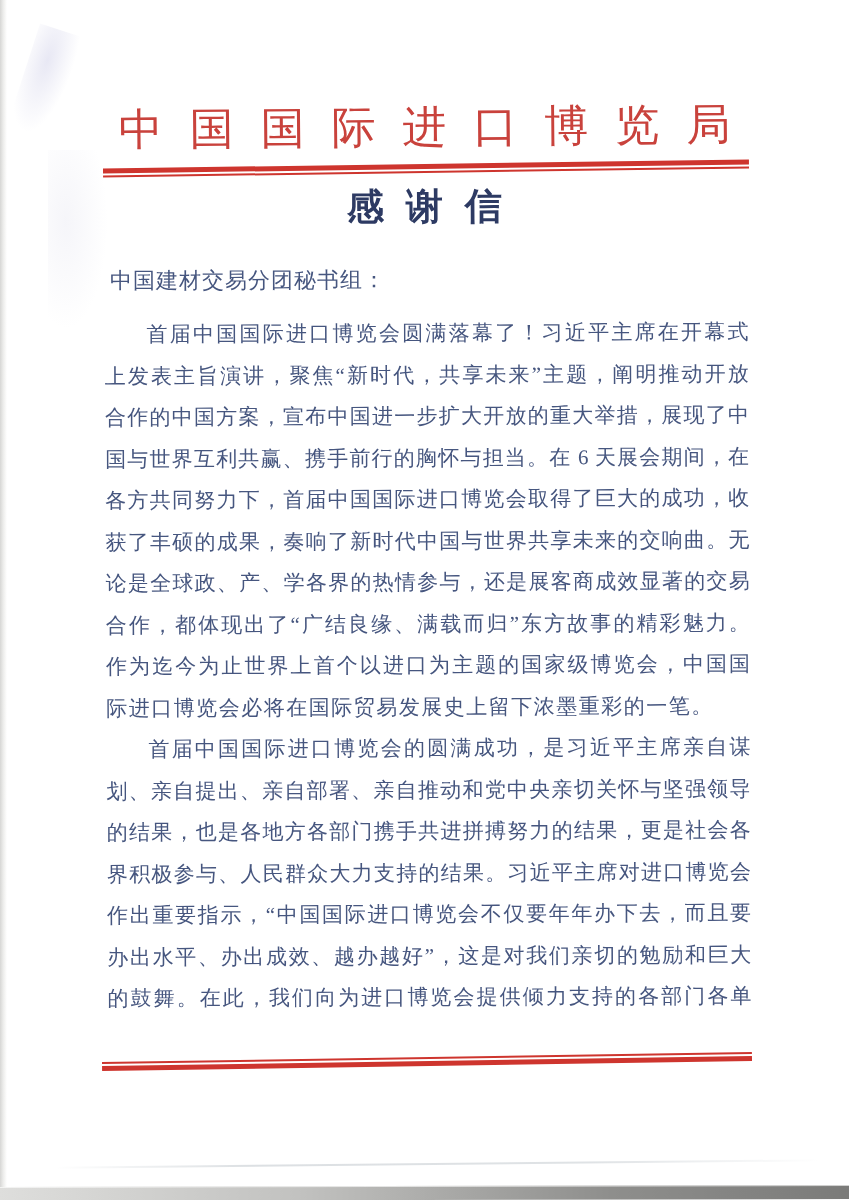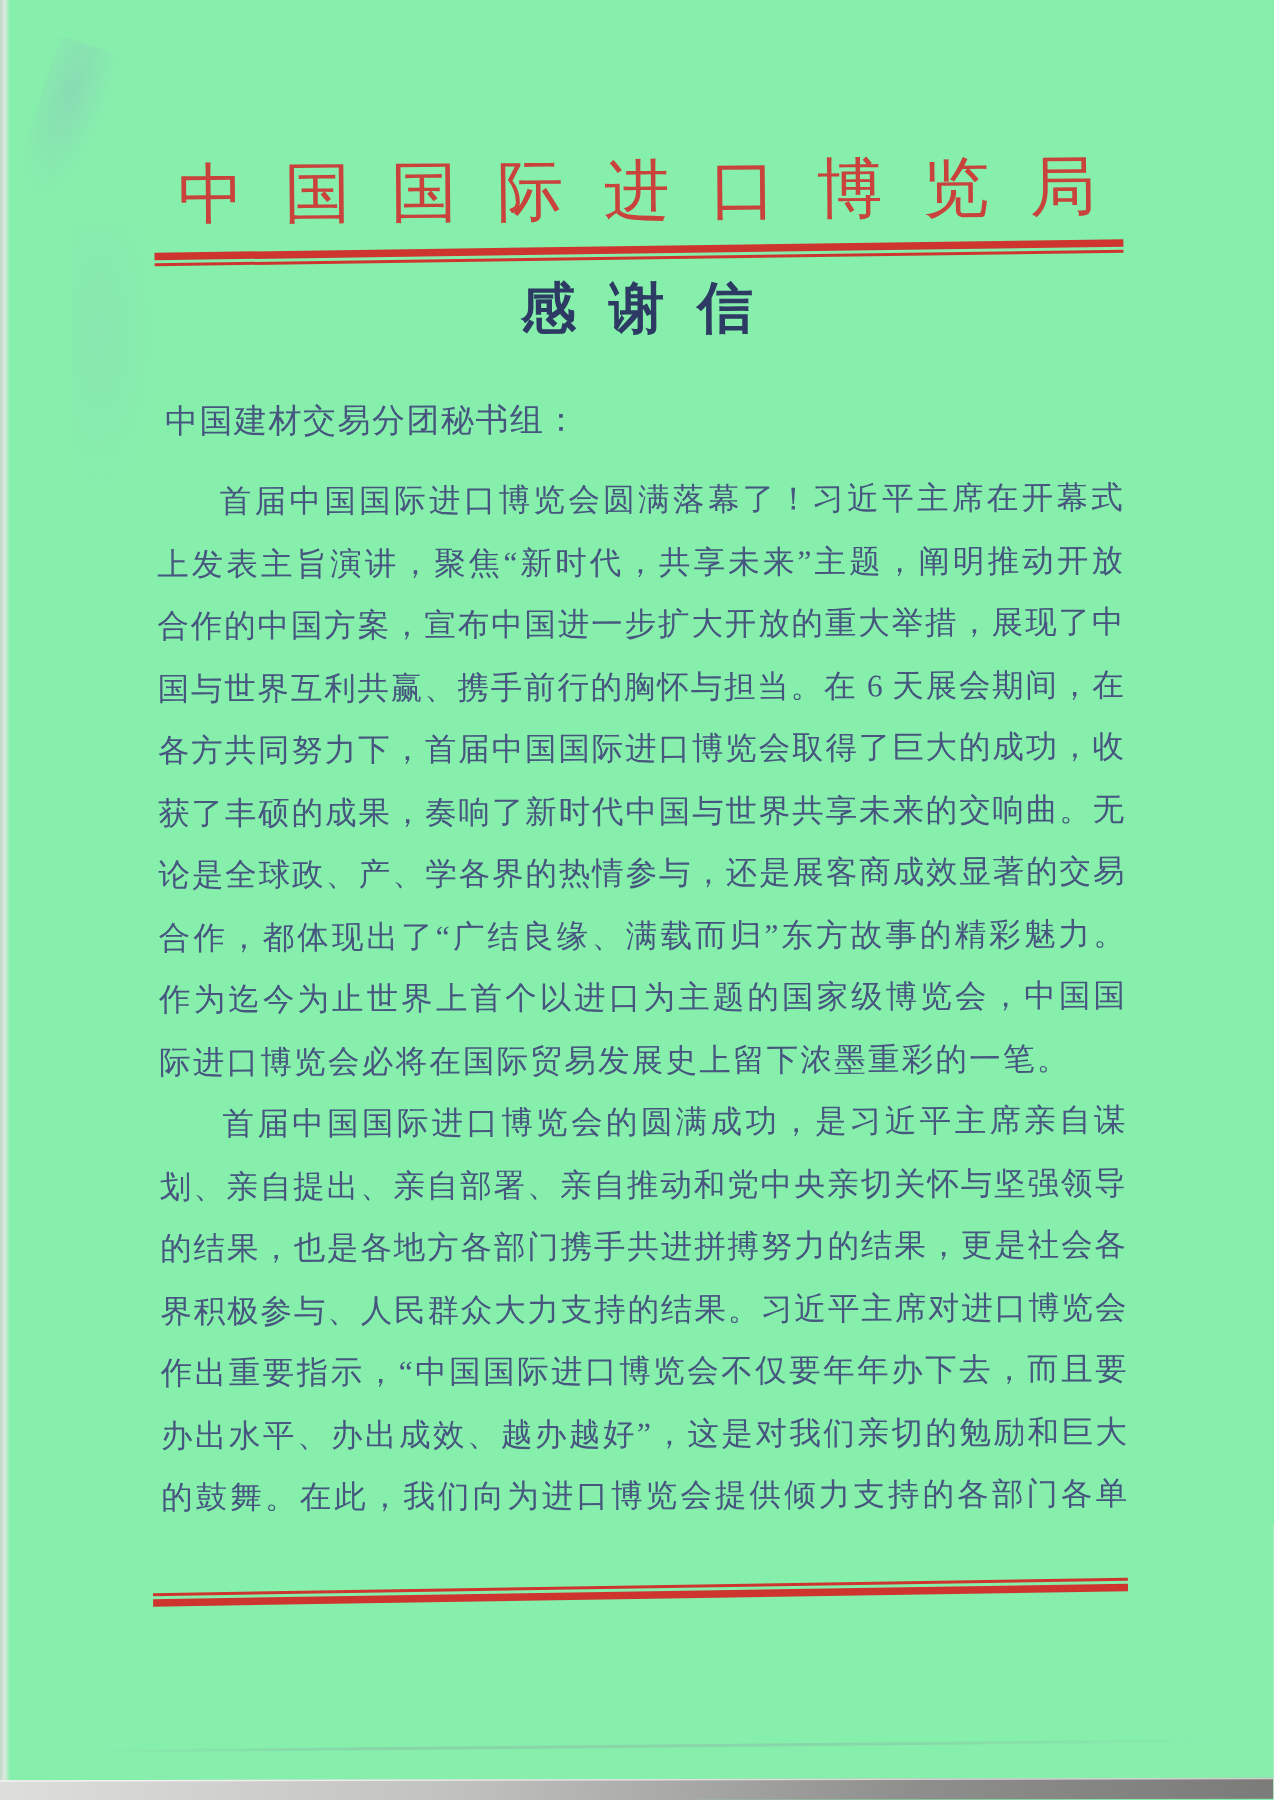--- a/index.html
+++ b/index.html
@@ -5,21 +5,21 @@
   html, body { margin: 0; padding: 0; }
   body {
     width: 849px; height: 1200px;
     background: #e9e9e7;
     font-family: "Liberation Serif", serif;
     overflow: hidden;
   }
   .scan-page {
     position: relative;
     width: 849px; height: 1200px;
-    background: #86efac;
+    background: #ffffff;
     overflow: hidden;
   }
 
   
   .scanner-edge-left {
     position: absolute; left: 0; top: 0; width: 7px; height: 1200px;
     background: linear-gradient(to right, #cfcfcd 0%, #e9e9e7 45%, rgba(253,253,252,0) 100%);
     opacity: .85;
   }
   .scan-smudge-1 {

